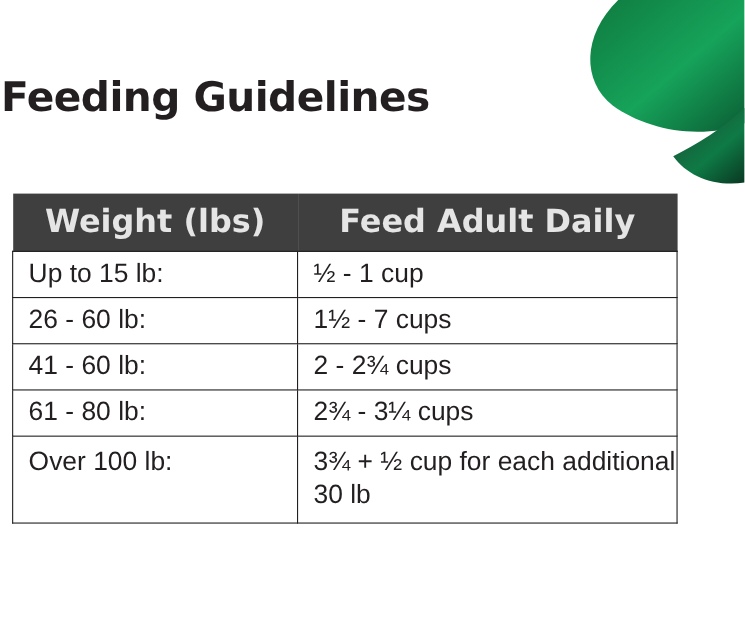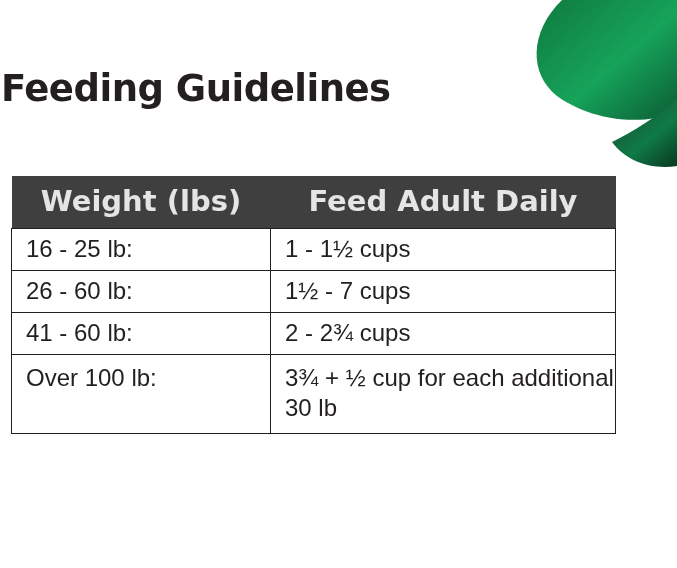--- a/index.html
+++ b/index.html
@@ -112,30 +112,34 @@
       <col class="col-feed">
     </colgroup>
     <thead>
       <tr>
         <th>Weight (lbs)</th>
         <th>Feed Adult Daily</th>
       </tr>
     </thead>
     <tbody>
       <tr>
-        <td>16 - 25 lb:</td>
-        <td>1 - 1½ cups</td>
+        <td>Up to 15 lb:</td>
+        <td>½ - 1 cup</td>
       </tr>
       <tr>
         <td>26 - 60 lb:</td>
         <td>1½ - 7 cups</td>
       </tr>
       <tr>
         <td>41 - 60 lb:</td>
         <td>2 - 2¾ cups</td>
+      </tr>
+      <tr>
+        <td>61 - 80 lb:</td>
+        <td>2¾ - 3¼ cups</td>
       </tr>
       <tr class="last">
         <td>Over 100 lb:</td>
         <td>3¾ + ½ cup for each additional 30 lb</td>
       </tr>
     </tbody>
   </table>
 </div>
 
 </body></html>

